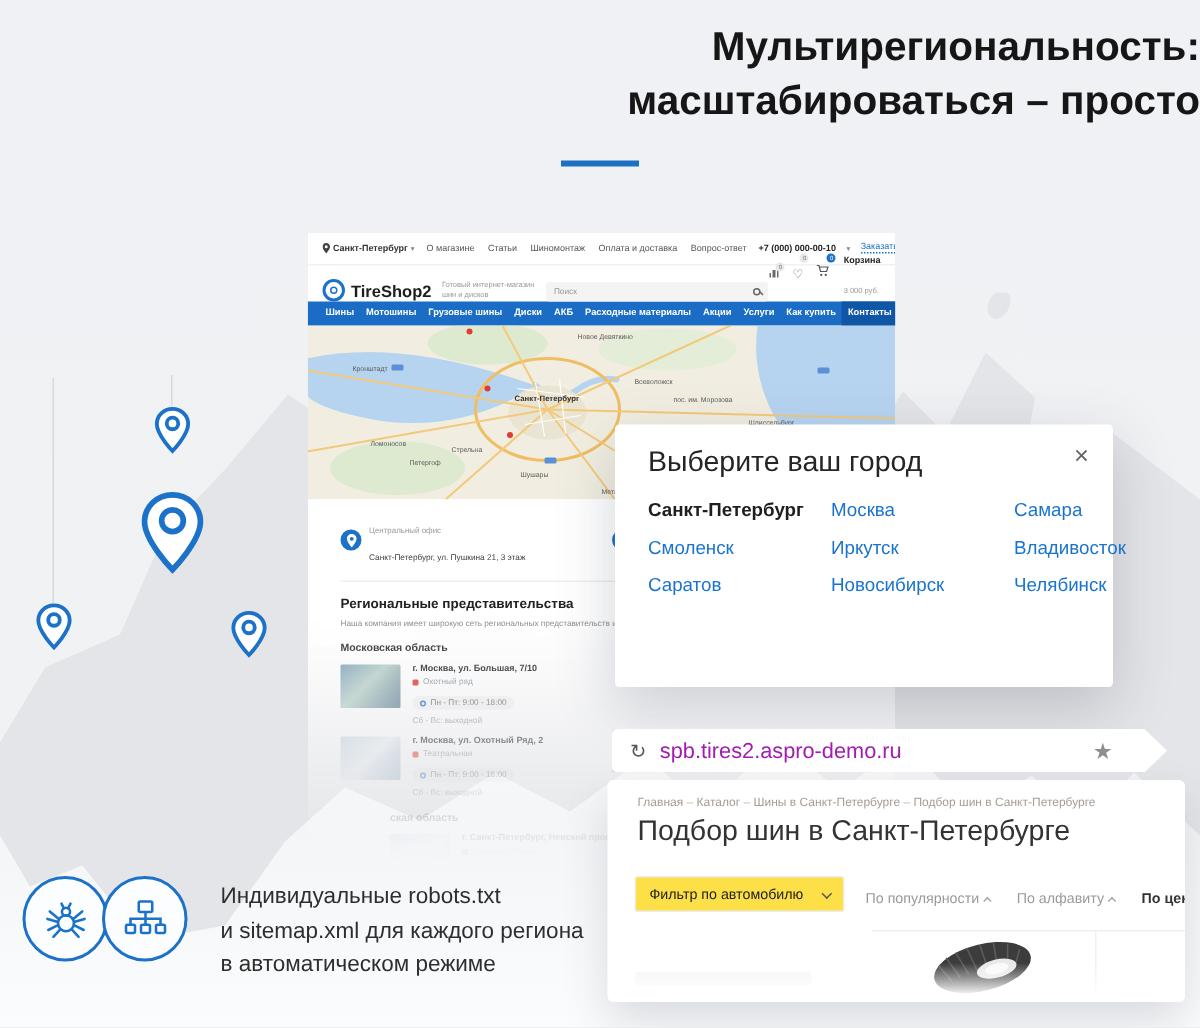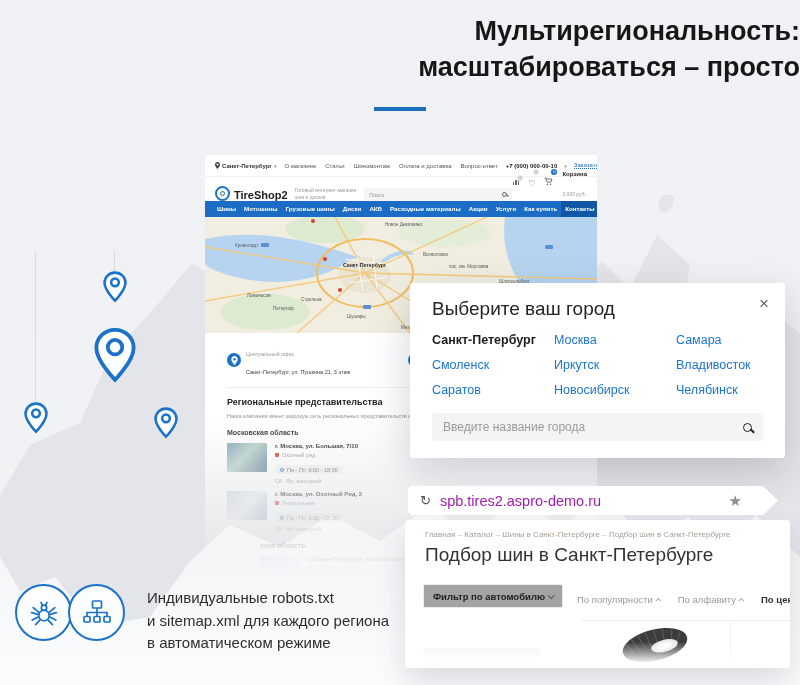--- a/index.html
+++ b/index.html
@@ -89,21 +89,21 @@
   .ph3 { background:linear-gradient(135deg,#a9c6dd 0%,#e8f0f6 55%,#7fa2c0 100%); }
   .o-addr { font-size:6px; font-weight:bold; color:#222; }
   .o-metro { display:flex; align-items:center; gap:3px; margin-top:2.5px; font-size:5.5px; color:#8a97a3; }
   .m-dot { width:4px; height:4px; background:#e0352c; border-radius:1px; }
   .o-hours { display:inline-flex; align-items:center; gap:3px; margin-top:3px; background:#f4f4f4;
     border-radius:6px; padding:1.5px 5px; font-size:5.5px; color:#666; }
   .clock { width:4px; height:4px; border:1px solid #1b72c8; border-radius:50%; }
   .o-weekend { margin-top:2.5px; font-size:5.5px; color:#9a9a9a; }
 
   
-  .modal { position:absolute; left:410px; top:283px; width:375px; height:175px; background:#fff;
+  .modal { position:absolute; left:410px; top:283px; width:332px; height:175px; background:#fff;
     border-radius:3px; box-shadow:0 14px 40px rgba(50,60,80,.22); z-index:5; }
   .modal-title { position:absolute; left:22px; top:15px; font-size:19px; color:#252525; }
   .modal-close { position:absolute; right:16px; top:11px; font-size:17px; color:#666; cursor:pointer; }
   .city-grid { position:absolute; left:22px; top:50px; display:flex; }
   .city-col { width:122px; display:flex; flex-direction:column; gap:11px; }
   .city-link { font-size:12.5px; color:#1a74ce; text-decoration:none; }
   .city-link.selected { color:#1e1e1e; font-weight:bold; }
   .modal-search { position:absolute; left:22px; top:130px; width:331px; height:28px; background:#f3f4f4;
     border-radius:3px; display:flex; align-items:center; padding:0 11px; }
   .modal-search input { flex:1; border:none; background:transparent; outline:none;
@@ -123,21 +123,21 @@
   .star { margin-left:auto; margin-right:24px; font-size:15px; color:#8f8f8f; }
 
   
   .catalog { position:absolute; left:405px; top:520px; width:385px; height:148px; background:#fff;
     border-radius:4px; box-shadow:0 14px 30px rgba(50,60,80,.16); overflow:hidden; z-index:4; }
   .crumbs { position:absolute; left:20px; top:10px; font-size:8px; color:#a79d92; white-space:nowrap; }
   .crumb + .crumb::before { content:" \2013  "; color:#c3bbb1; }
   .cat-title { position:absolute; left:20px; top:24px; font-size:19px; color:#333; }
   .fbox { position:absolute; left:18px; width:140px; height:24px; border:1px solid #ececec; border-radius:2px;
     display:flex; align-items:center; justify-content:space-between; padding:0 9px;
-    font-size:9.5px; font-weight:bold; color:#222; background:#a3a3a3; cursor:pointer; }
+    font-size:9.5px; font-weight:normal; color:#222; background:#fde047; cursor:pointer; }
   .fbox.b1 { top:64px; } .fbox.b2 { top:94px; }
   .chev { width:5px; height:5px; border-right:1.4px solid #555; border-bottom:1.4px solid #555; }
   .chev.down { transform:rotate(45deg) translateY(-1px); }
   .chev.up { transform:rotate(-135deg) translateY(-1px); }
   .fade-bar { position:absolute; left:18px; top:128px; width:118px; height:9px;
     background:#ececec; opacity:.55; border-radius:3px; }
   .sort-row { position:absolute; left:172px; top:74px; display:flex; gap:17px;
     font-size:9.5px; color:#9a9a9a; white-space:nowrap; }
   .sort-item { display:flex; align-items:center; gap:4px; cursor:pointer; }
   .sort-item .chev { width:4px; height:4px; border-color:#aaa; }
@@ -419,24 +419,20 @@
         <a class="city-link" href="#">Москва</a>
         <a class="city-link" href="#">Иркутск</a>
         <a class="city-link" href="#">Новосибирск</a>
       </div>
       <div class="city-col">
         <a class="city-link" href="#">Самара</a>
         <a class="city-link" href="#">Владивосток</a>
         <a class="city-link" href="#">Челябинск</a>
       </div>
     </div>
-    <div class="modal-search">
-      <input type="text" placeholder="Введите название города" style="">
-      <span class="mag-big"></span>
-    </div>
   </div>
 
   <div class="urlbar">
     <span class="refresh">↻</span>
     <span class="url-text">spb.tires2.aspro-demo.ru</span>
     <span class="star">★</span>
   </div>
 
   <div class="catalog">
     <div class="crumbs">

